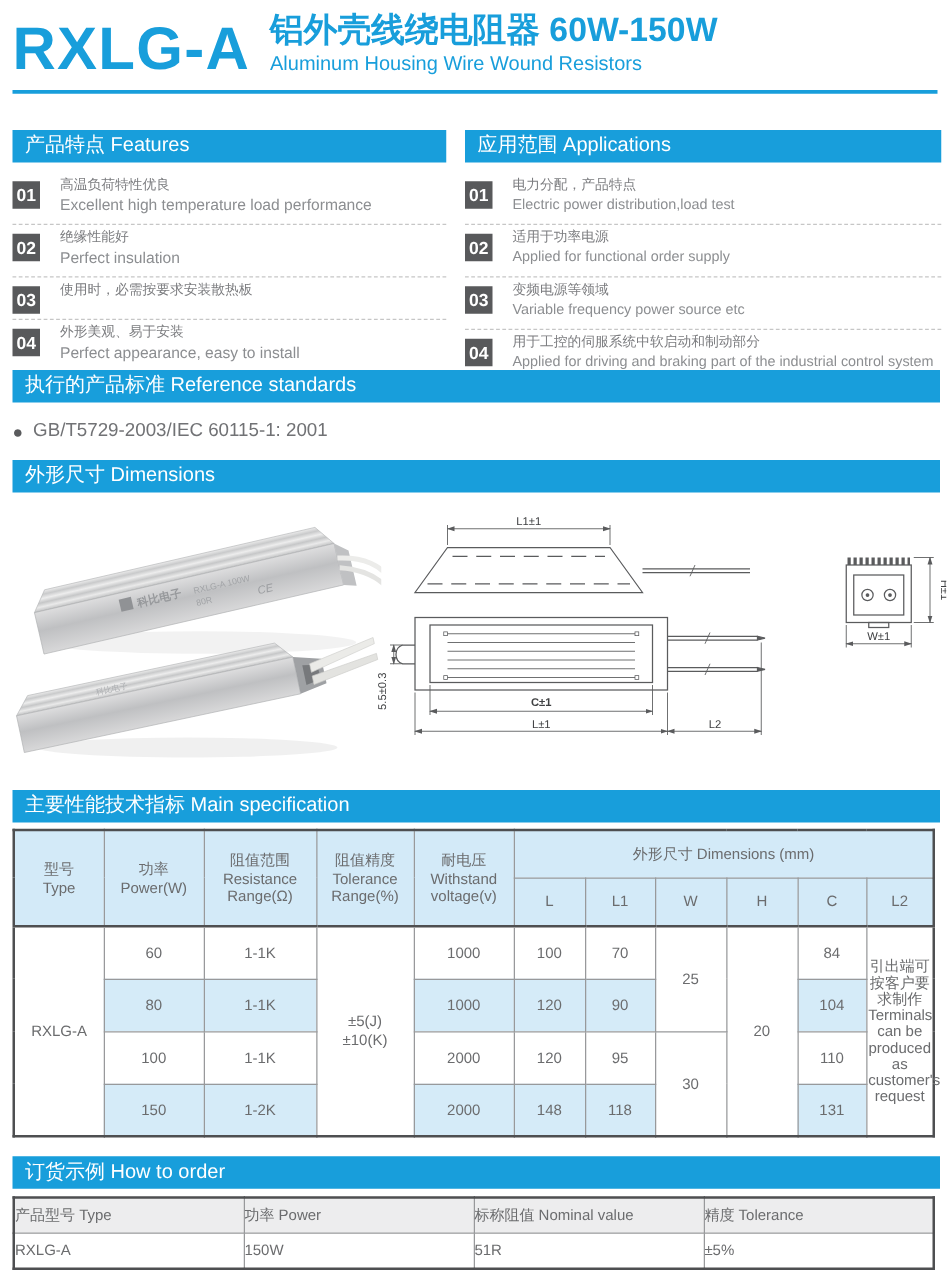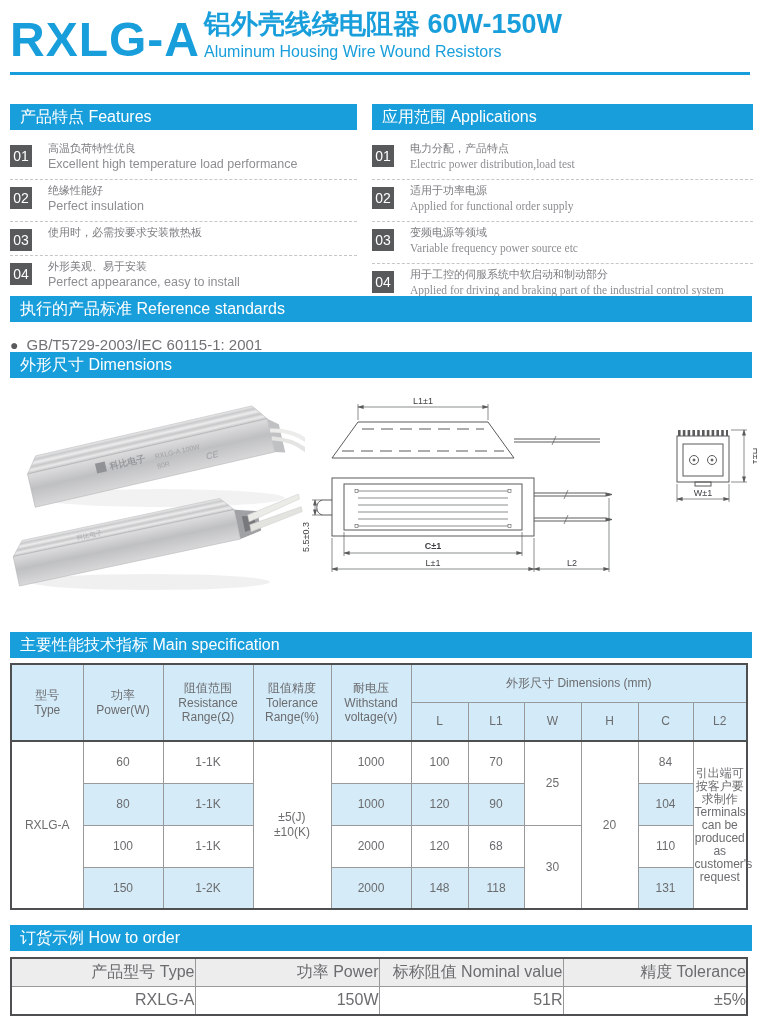--- a/index.html
+++ b/index.html
@@ -11,47 +11,47 @@
     --line:#98999B;
     --dark:#4E4F51;
   }
   *{box-sizing:border-box;margin:0;padding:0;}
   body{background:#fff;font-family:"Liberation Sans","DejaVu Sans",sans-serif;}
   .page{position:relative;width:760px;height:1017px;background:#fff;overflow:hidden;}
 
   
   .header{position:absolute;left:10px;top:8px;width:742px;display:flex;align-items:flex-start;}
   .brand{font-size:48px;font-weight:bold;color:var(--accent);letter-spacing:1px;line-height:1.1;margin-top:6px;}
-  .titles{margin-left:4px;}
+  .titles{margin-left:16px;}
   .title-zh{font-size:27px;font-weight:bold;color:var(--accent);line-height:1.25;}
   .title-en{font-size:16px;color:var(--accent);line-height:1.2;}
   .header-rule{position:absolute;left:10px;top:72px;width:740px;height:3px;background:var(--accent);}
 
   
   .bar{height:26px;line-height:26px;background:var(--accent);color:#fff;font-size:16px;padding-left:10px;white-space:nowrap;}
 
   
   .features{position:absolute;left:10px;top:104px;width:347px;}
   .applications{position:absolute;left:372px;top:104px;width:381px;}
   .list{margin-top:8px;}
   .item{position:relative;padding:3px 0 6px 38px;border-bottom:1px dashed #C6C6C6;min-height:34px;}
   .item:last-child{border-bottom:none;}
   .badge{position:absolute;left:0;top:7px;width:22px;height:22px;background:var(--badge);color:#fff;
-         font-size:14px;font-weight:normal;display:flex;align-items:center;justify-content:center;}
+         font-size:14px;font-weight:bold;display:flex;align-items:center;justify-content:center;}
   .item-zh{font-size:11px;color:var(--txt);line-height:15px;white-space:nowrap;}
   .item-en{font-size:12.5px;color:var(--txt2);line-height:17px;white-space:nowrap;}
-  .applications .item-en{font-size:11.5px;font-family:Liberation Serif, serif;}
+  .applications .item-en{font-size:11.5px;}
 
   
   .standards{position:absolute;left:10px;top:296px;width:742px;}
   .bullet-line{margin-top:14px;font-size:15px;color:#717275;display:flex;align-items:center;}
   .bullet{color:#5A5B5D;font-size:14px;margin-right:8px;}
 
   
-  .dims{position:absolute;left:10px;top:352px;width:742px;}
+  .dims{position:absolute;left:10px;top:368px;width:742px;}
   .dim-content{position:relative;height:231px;}
   .photos{position:absolute;left:0;top:8px;}
   .drawing{position:absolute;left:290px;top:18px;}
   .endview{position:absolute;left:655px;top:42px;}
   .drw-label{font-size:9px;fill:#3F4042;}
 
   
   .spec{position:absolute;left:10px;top:632px;width:742px;}
   .spec table{border-collapse:collapse;width:738px;margin-top:5px;table-layout:fixed;}
   .spec th,.spec td{border:1px solid var(--line);text-align:center;vertical-align:middle;
@@ -63,21 +63,21 @@
   .spec tbody td{height:42px;background:#fff;}
   .spec tbody tr:first-child td{border-top:2px solid var(--dark);}
   .spec td.blue{background:var(--tblblue);}
   .blk{display:block;line-height:15px;}
   .note{font-size:11px;line-height:13px;color:#6B6C6E;}
   .note .blk{line-height:13px;}
 
   
   .order{position:absolute;left:10px;top:925px;width:742px;}
   .order table{border-collapse:collapse;width:738px;margin-top:6px;border:2px solid var(--dark);}
-  .order th,.order td{border:1px solid var(--line);text-align:right;font-size:16px;
+  .order th,.order td{border:1px solid var(--line);text-align:left;font-size:12px;
                       color:#6B6C6E;font-weight:normal;}
   .order th{background:#EDEDEE;height:28px;}
   .order td{height:29px;}
 </style>
 </head>
 <body>
 
 <div class="page">
 
   <div class="header">
@@ -351,21 +351,21 @@
           <td class="blue">1000</td>
           <td class="blue">120</td>
           <td class="blue">90</td>
           <td class="blue">104</td>
         </tr>
         <tr>
           <td>100</td>
           <td>1-1K</td>
           <td>2000</td>
           <td>120</td>
-          <td>68</td>
+          <td>95</td>
           <td rowspan="2">30</td>
           <td>110</td>
         </tr>
         <tr>
           <td class="blue">150</td>
           <td class="blue">1-2K</td>
           <td class="blue">2000</td>
           <td class="blue">148</td>
           <td class="blue">118</td>
           <td class="blue">131</td>

